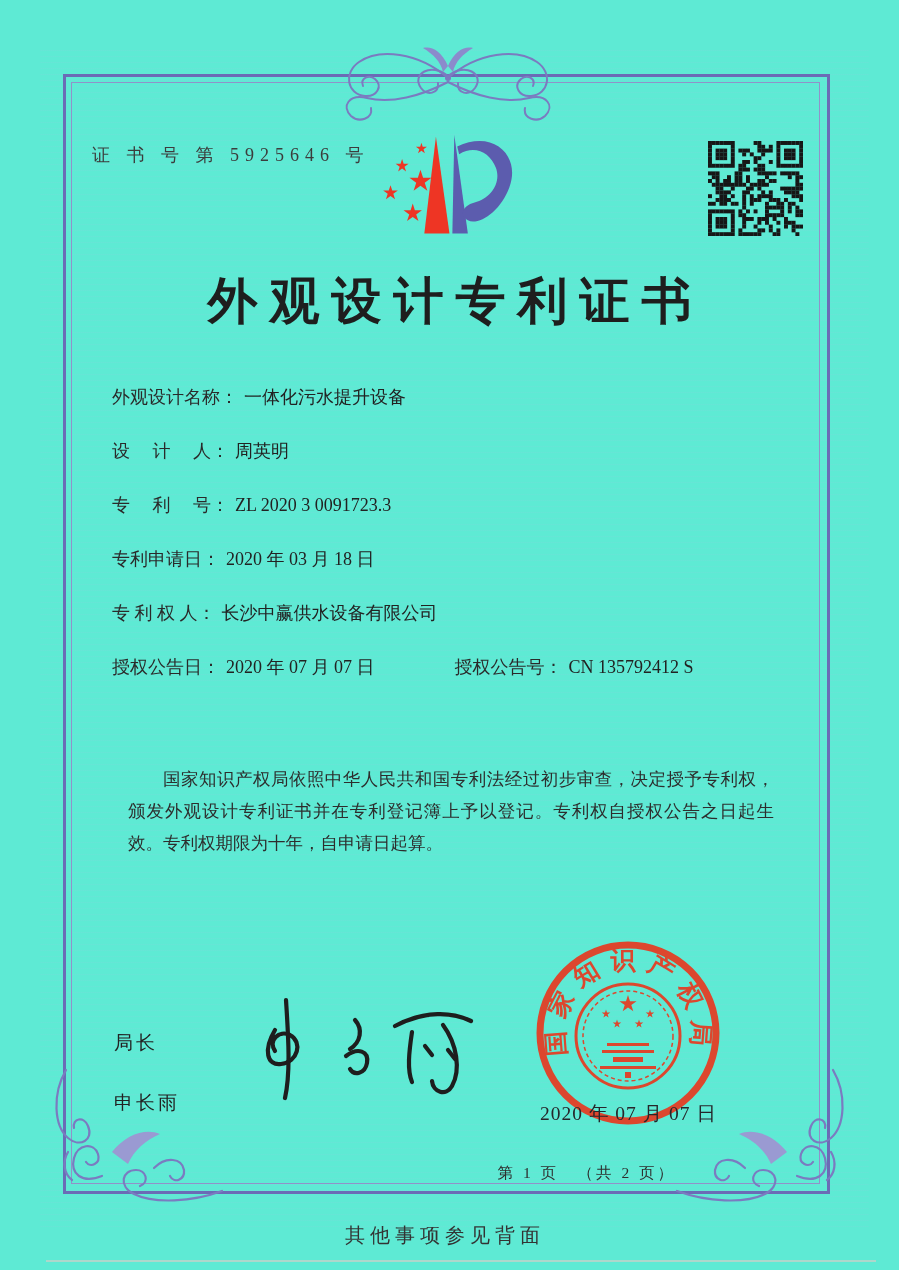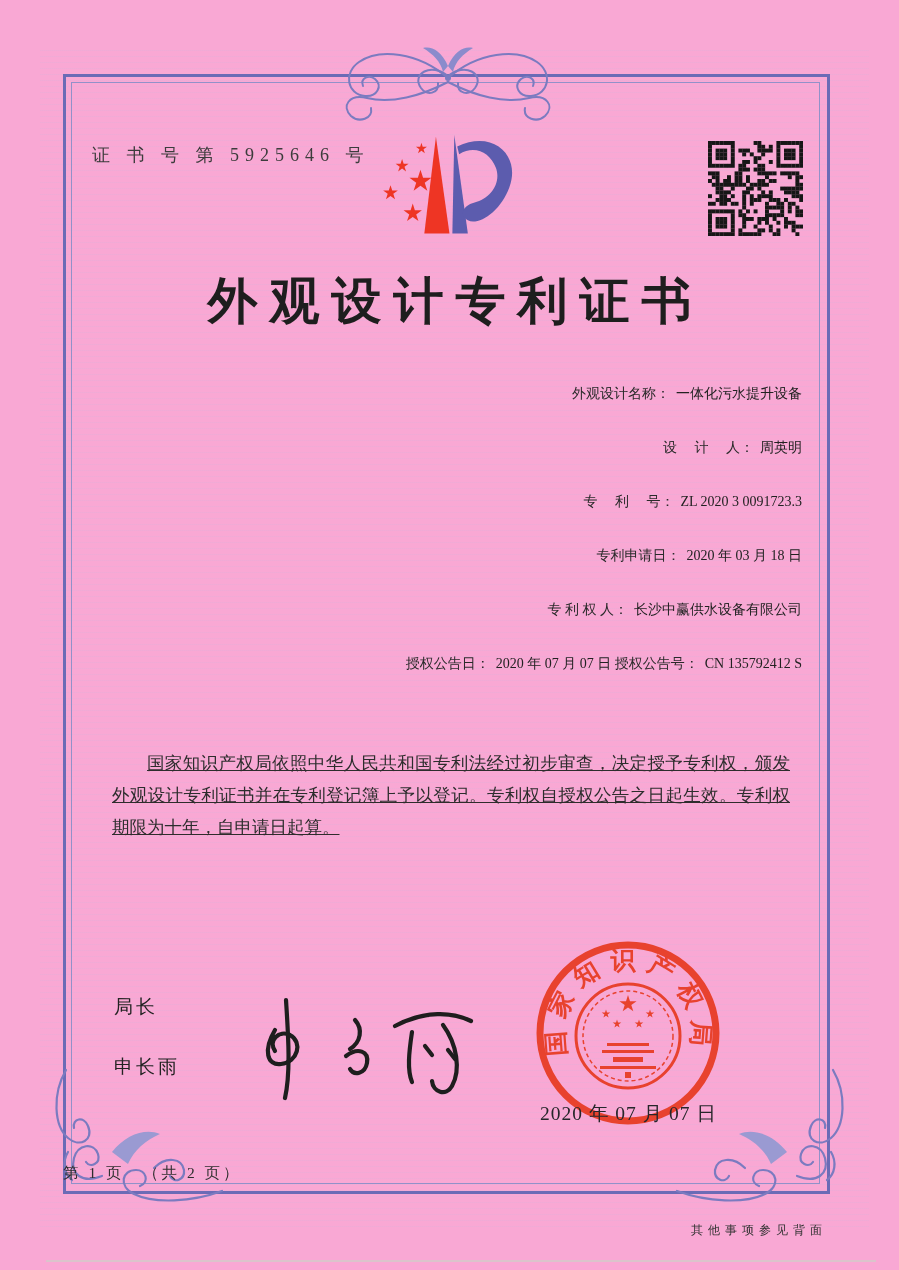--- a/index.html
+++ b/index.html
@@ -1,18 +1,18 @@
 <!DOCTYPE html>
 <html><head>
 <meta charset="utf-8">
 <style>
   html,body{margin:0;padding:0;background:#ffffff;}
   .page{
     position:relative; width:899px; height:1270px; overflow:hidden;
-    background:#f9a8d4;
+    background:#5eead4;
     font-family:"Liberation Serif","DejaVu Serif",serif;
     color:#2b2b2b;
   }
   .texture{
     position:absolute; left:40px; top:50px; right:30px; bottom:40px;
     background:repeating-linear-gradient(180deg,
       rgba(165,190,225,0.10) 0px, rgba(165,190,225,0.10) 1px,
       rgba(255,255,255,0) 1px, rgba(255,255,255,0) 6px);
     pointer-events:none;
   }
@@ -33,48 +33,48 @@
     font-size:18px; letter-spacing:6px; color:#3c3c3c;
   }
   .logo{ position:absolute; left:376px; top:133px; }
   .qr{ position:absolute; left:708px; top:141px; }
   .title{
     position:absolute; left:0; top:268px; width:899px;
     text-align:center; font-size:50px; font-weight:bold;
     letter-spacing:12px; text-indent:12px; color:#1e1e1e;
   }
   .fields{ position:absolute; left:112px; top:385px; width:690px; }
-  .frow{ height:26px; margin-bottom:28px; font-size:14px; white-space:nowrap;text-align:right; }
+  .frow{ height:26px; margin-bottom:28px; font-size:18px; white-space:nowrap; }
   .frow .flabel{ color:#2a2a2a; }
   .frow .fvalue{ color:#222; margin-left:6px; }
-  .frow.double .pair1{ display:inline-block; width:338px;margin-left:48px; }
+  .frow.double .pair1{ display:inline-block; width:338px; }
   .paras{
     position:absolute; left:112px; top:748px; width:678px;
     font-size:17.5px; line-height:1.82; text-align:justify; color:#2d2d2d;
   }
-  .paras p{ margin:0; text-indent:2em;text-decoration:underline; }
+  .paras p{ margin:16px; text-indent:2em; }
   .signer{
-    position:absolute; left:114px; top:994px;
+    position:absolute; left:114px; top:1030px;
     font-family:"Liberation Sans","DejaVu Sans",sans-serif;
     font-size:19px; letter-spacing:3px; color:#222;
   }
   .signer .name{ margin-top:34px; }
   .signature{ position:absolute; left:245px; top:992px; }
   .seal{ position:absolute; left:528px; top:938px; }
   .seal-date{
     position:absolute; left:540px; top:1100px; width:190px;
     font-size:19.5px; letter-spacing:1px; color:#26262a; white-space:nowrap;
   }
   .page-info{
     position:absolute; left:63px; top:1163px; width:613px;
-    text-align:left; font-size:15.5px; letter-spacing:3px; color:#2e2e2e;
+    text-align:right; font-size:15.5px; letter-spacing:3px; color:#2e2e2e;
   }
   .back-note{
     position:absolute; left:63px; top:1222px; width:764px;
-    text-align:right; font-size:12px; letter-spacing:5px; color:#333;
+    text-align:center; font-size:20px; letter-spacing:5px; color:#333;
   }
   .orn{ position:absolute; }
   .orn-top{ left:283px; top:42px; }
   .orn-bl{ left:42px; top:1056px; }
   .orn-br{ left:672px; top:1056px; transform:scaleX(-1); }
 </style>
 </head>
 <body>
 
 <div class="page">

